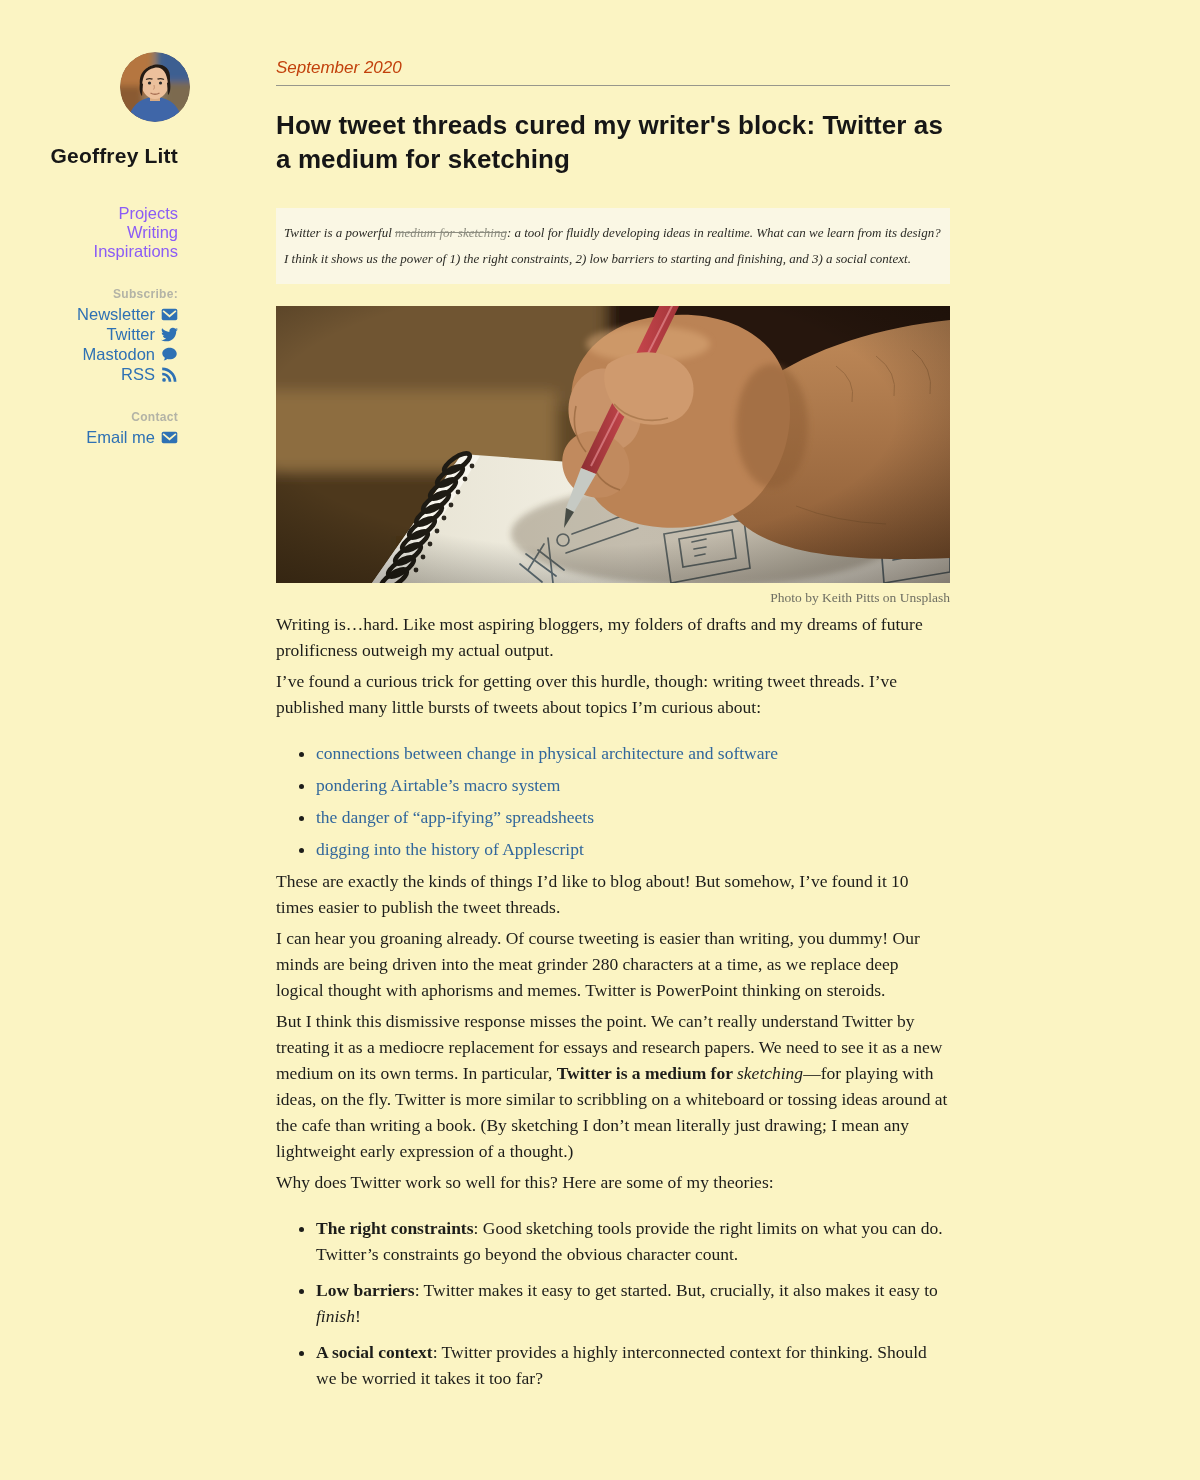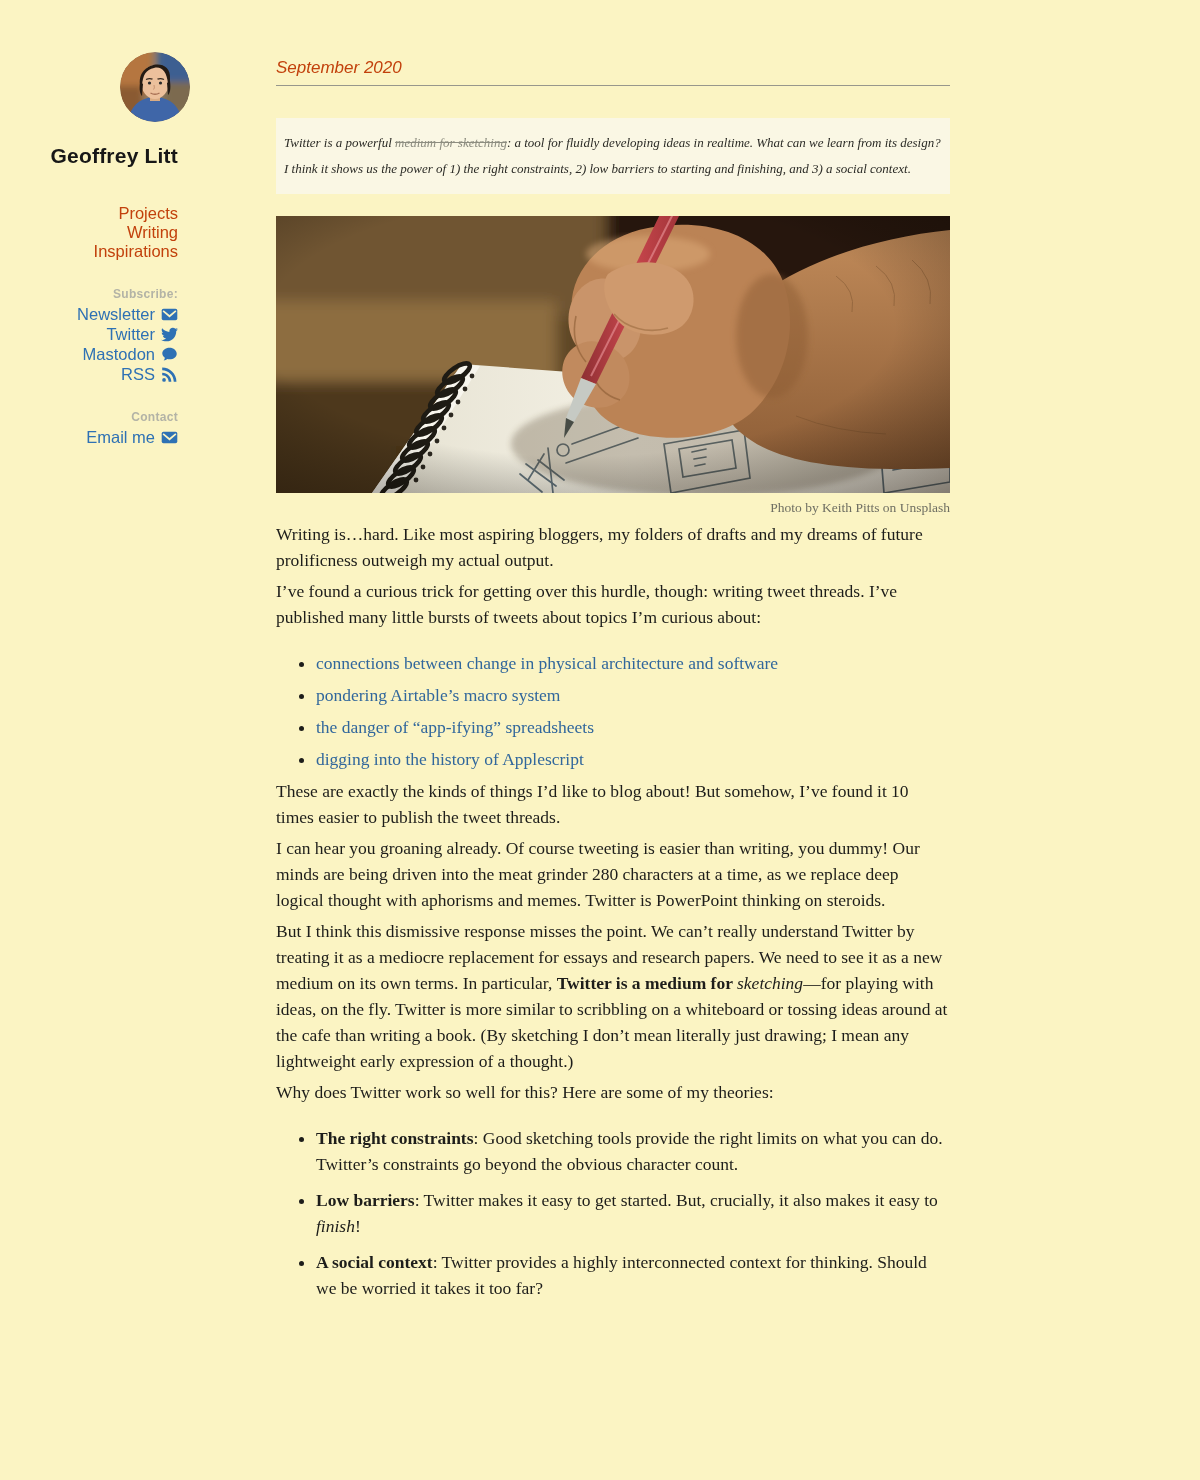--- a/index.html
+++ b/index.html
@@ -21,21 +21,21 @@
   .avatar-wrap{display:inline-block;margin-right:-12px;}
   .avatar-wrap svg{display:block;border-radius:50%;}
   .side-name{
     margin-top:18px;
     font-size:21px;font-weight:bold;color:#171717;
     letter-spacing:.2px;
     text-decoration:none;display:block;
   }
   .side-nav{margin-top:36px;}
   .side-link{
-    display:block;color:#c2410c;text-decoration:none;
+    display:block;color:#8b5cf6;text-decoration:none;
     font-size:16.5px;line-height:19px;font-weight:500;
   }
   .side-label{
     margin-top:26px;margin-bottom:3px;
     font-size:12px;font-weight:bold;color:#b3b3a6;
     letter-spacing:.3px;
   }
   .icon-link{
     display:flex;justify-content:flex-end;align-items:center;gap:6px;
     color:#2e71b4;text-decoration:none;
@@ -182,20 +182,21 @@
         </svg>
     </span>
   </a>
 </aside>
 
 <main class="main">
 
   <div class="date">September 2020</div>
   <hr class="rule">
 
+  <h1 class="title">How tweet threads cured my writer's block: Twitter as a medium for sketching</h1>
 
   <div class="abstract">
     <span>Twitter is a powerful </span><span class="struck">medium for sketching</span><span>: a tool for fluidly developing ideas in realtime. What can we learn from its design? I think it shows us the power of 1) the right constraints, 2) low barriers to starting and finishing, and 3) a social context.</span>
   </div>
 
   <svg class="photo" viewBox="0 0 674 277">
     <defs>
       <filter id="blur7">
           <feGaussianBlur stdDeviation="7"></feGaussianBlur>
         </filter>

